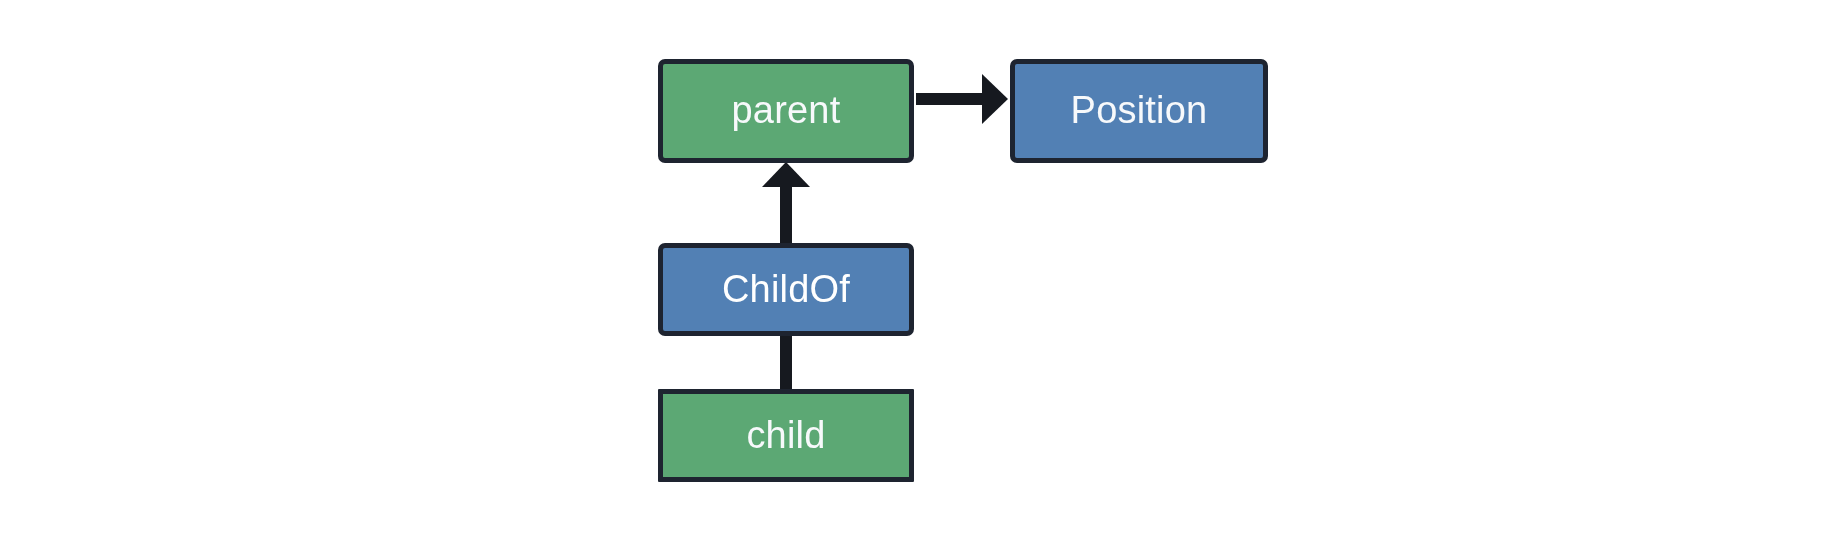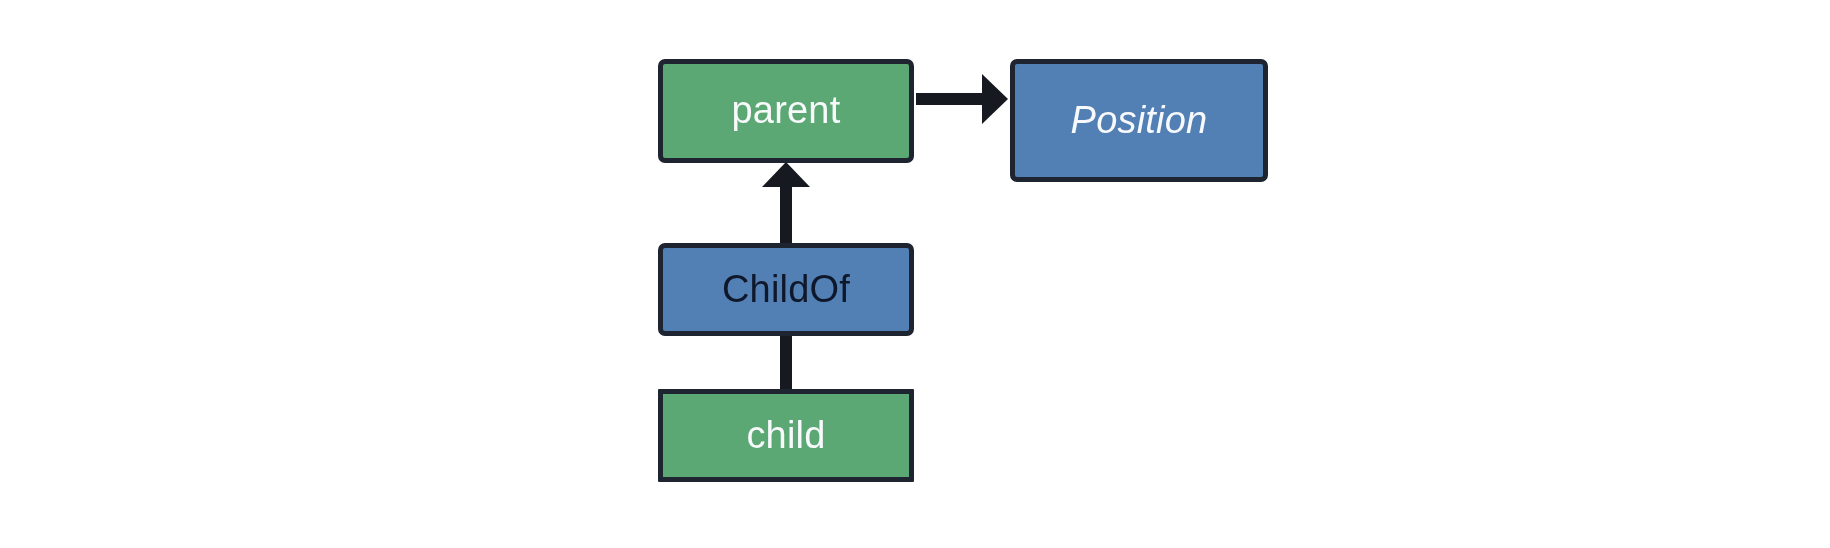--- a/index.html
+++ b/index.html
@@ -65,25 +65,25 @@
     <g>
       <path d="M 786 391 L 786 334" fill="none" stroke="#16191f" stroke-width="12"></path>
     </g>
 
   </svg>
 
   <div class="node" id="node-parent" style="left: 658px; top: 59px; width: 256px; height: 104px; background: rgb(92, 168, 116); border: 5px solid rgb(30, 36, 48); border-radius: 7px; color: rgb(247, 249, 251); font-size: 38px;">
     <span class="node-label">parent</span>
   </div>
 
-  <div class="node" id="node-position" style="left: 1010px; top: 59px; width: 258px; height: 123px; background: rgb(82, 128, 180); border: 5px solid rgb(30, 36, 48); border-radius: 7px; color: rgb(247, 249, 251); font-size: 38px; font-style: italic;">
+  <div class="node" id="node-position" style="left: 1010px; top: 59px; width: 258px; height: 104px; background: rgb(82, 128, 180); border: 5px solid rgb(30, 36, 48); border-radius: 7px; color: rgb(247, 249, 251); font-size: 38px;">
     <span class="node-label">Position</span>
   </div>
 
-  <div class="node" id="node-childof" style="left: 658px; top: 243px; width: 256px; height: 93px; background: rgb(82, 128, 180); border: 5px solid rgb(30, 36, 48); border-radius: 7px; color: #0f172a; font-size: 38px;">
+  <div class="node" id="node-childof" style="left: 658px; top: 243px; width: 256px; height: 93px; background: rgb(82, 128, 180); border: 5px solid rgb(30, 36, 48); border-radius: 7px; color: #ffffff; font-size: 38px;">
     <span class="node-label">ChildOf</span>
   </div>
 
   <div class="node" id="node-child" style="left: 658px; top: 389px; width: 256px; height: 93px; background: rgb(92, 168, 116); border: 5px solid rgb(30, 36, 48); border-radius: 1px; color: rgb(247, 249, 251); font-size: 38px;">
     <span class="node-label">child</span>
   </div>
 
 </div>
 
 </body></html>

